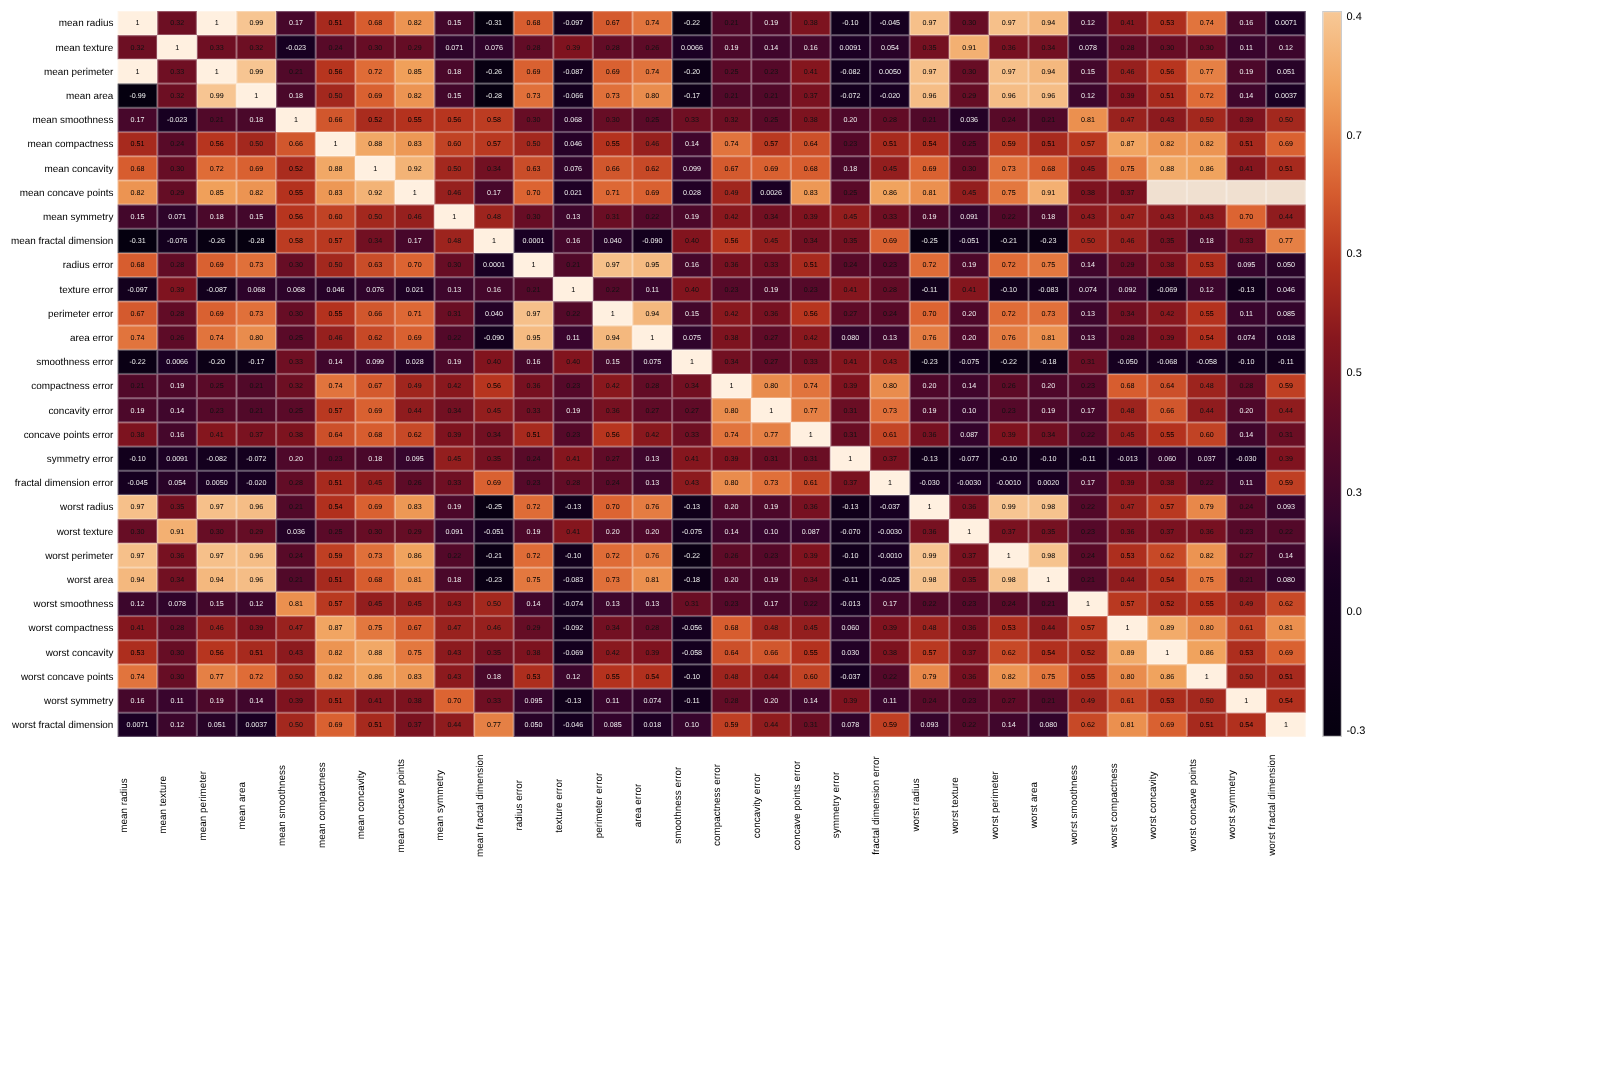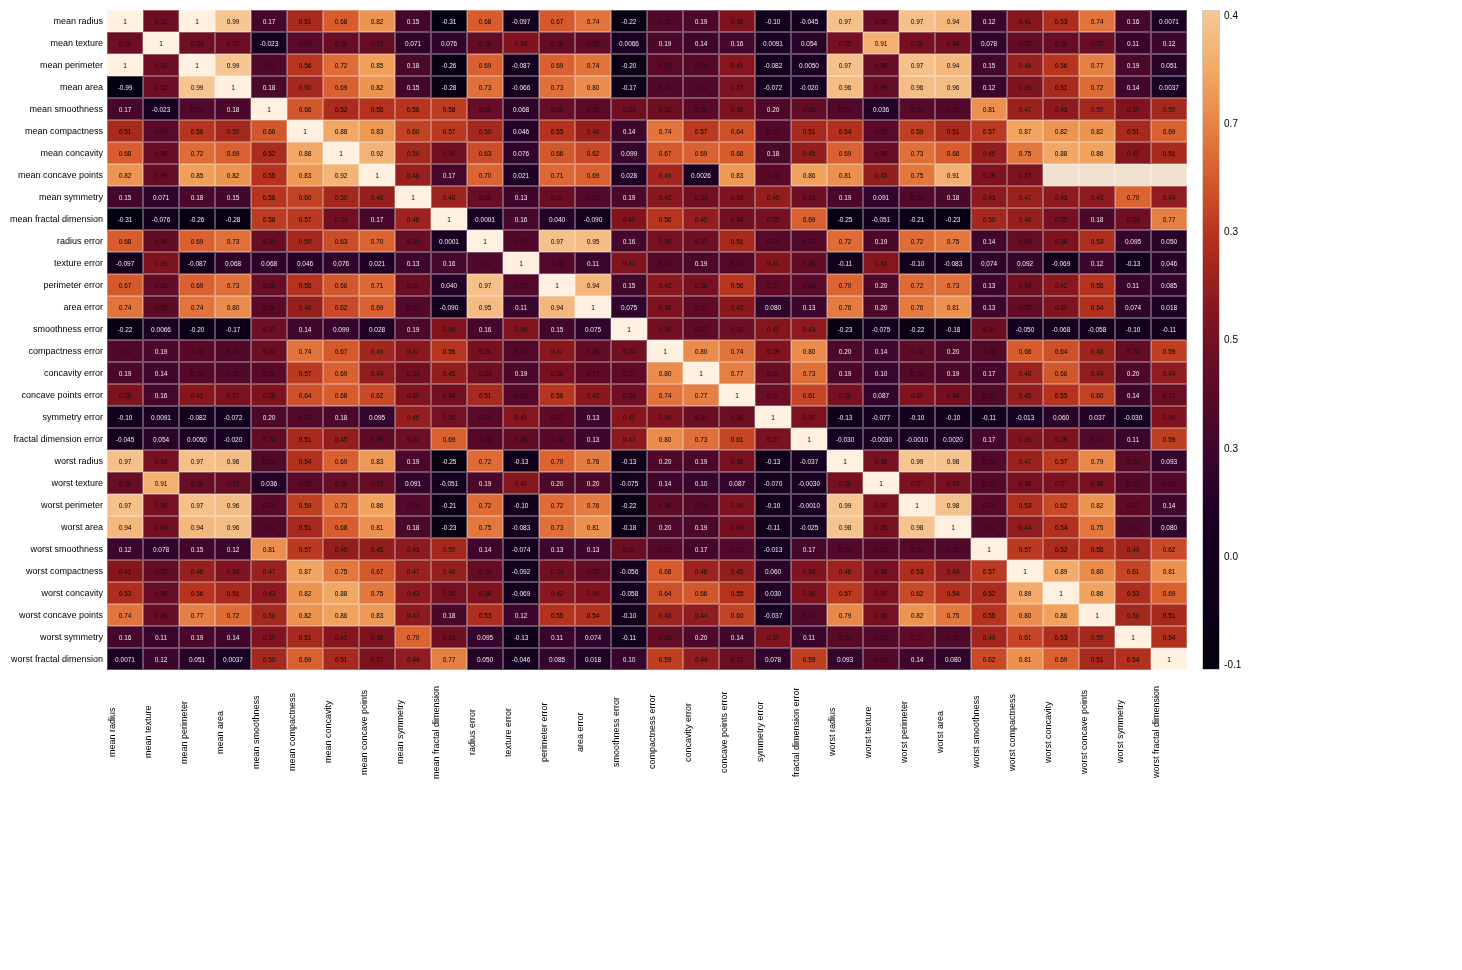--- a/index.html
+++ b/index.html
@@ -1087,17 +1087,17 @@
   <div id="colorbar">
     <div style="display:flex;flex-direction:row;align-items:stretch;height:660px;margin-top:0px;">
       <div id="colorbar-gradient" style="background: linear-gradient(rgb(247, 200, 150) 0%, rgb(244, 183, 124) 5%, rgb(241, 165, 98) 10%, rgb(234, 142, 78) 15%, rgb(225, 116, 61) 20%, rgb(213, 92, 47) 25%, rgb(196, 70, 38) 30%, rgb(178, 49, 30) 35%, rgb(157, 36, 30) 40%, rgb(135, 23, 30) 45%, rgb(117, 17, 33) 50%, rgb(99, 12, 38) 55%, rgb(83, 9, 41) 60%, rgb(68, 7, 43) 65%, rgb(52, 5, 44) 70%, rgb(32, 1, 37) 75%, rgb(22, 0, 32) 80%, rgb(18, 0, 28) 85%, rgb(14, 0, 24) 90%, rgb(9, 0, 19) 95%, rgb(5, 0, 15) 100%);"></div>
       <div id="colorbar-labels">
       <span class="colorbar-label">0.4</span>
           <span class="colorbar-label">0.7</span>
           <span class="colorbar-label">0.3</span>
           <span class="colorbar-label">0.5</span>
           <span class="colorbar-label">0.3</span>
           <span class="colorbar-label">0.0</span>
-          <span class="colorbar-label">-0.1</span>
+          <span class="colorbar-label">-0.3</span>
         </div>
     </div>
   </div>
 </div>
 
 </body></html>

